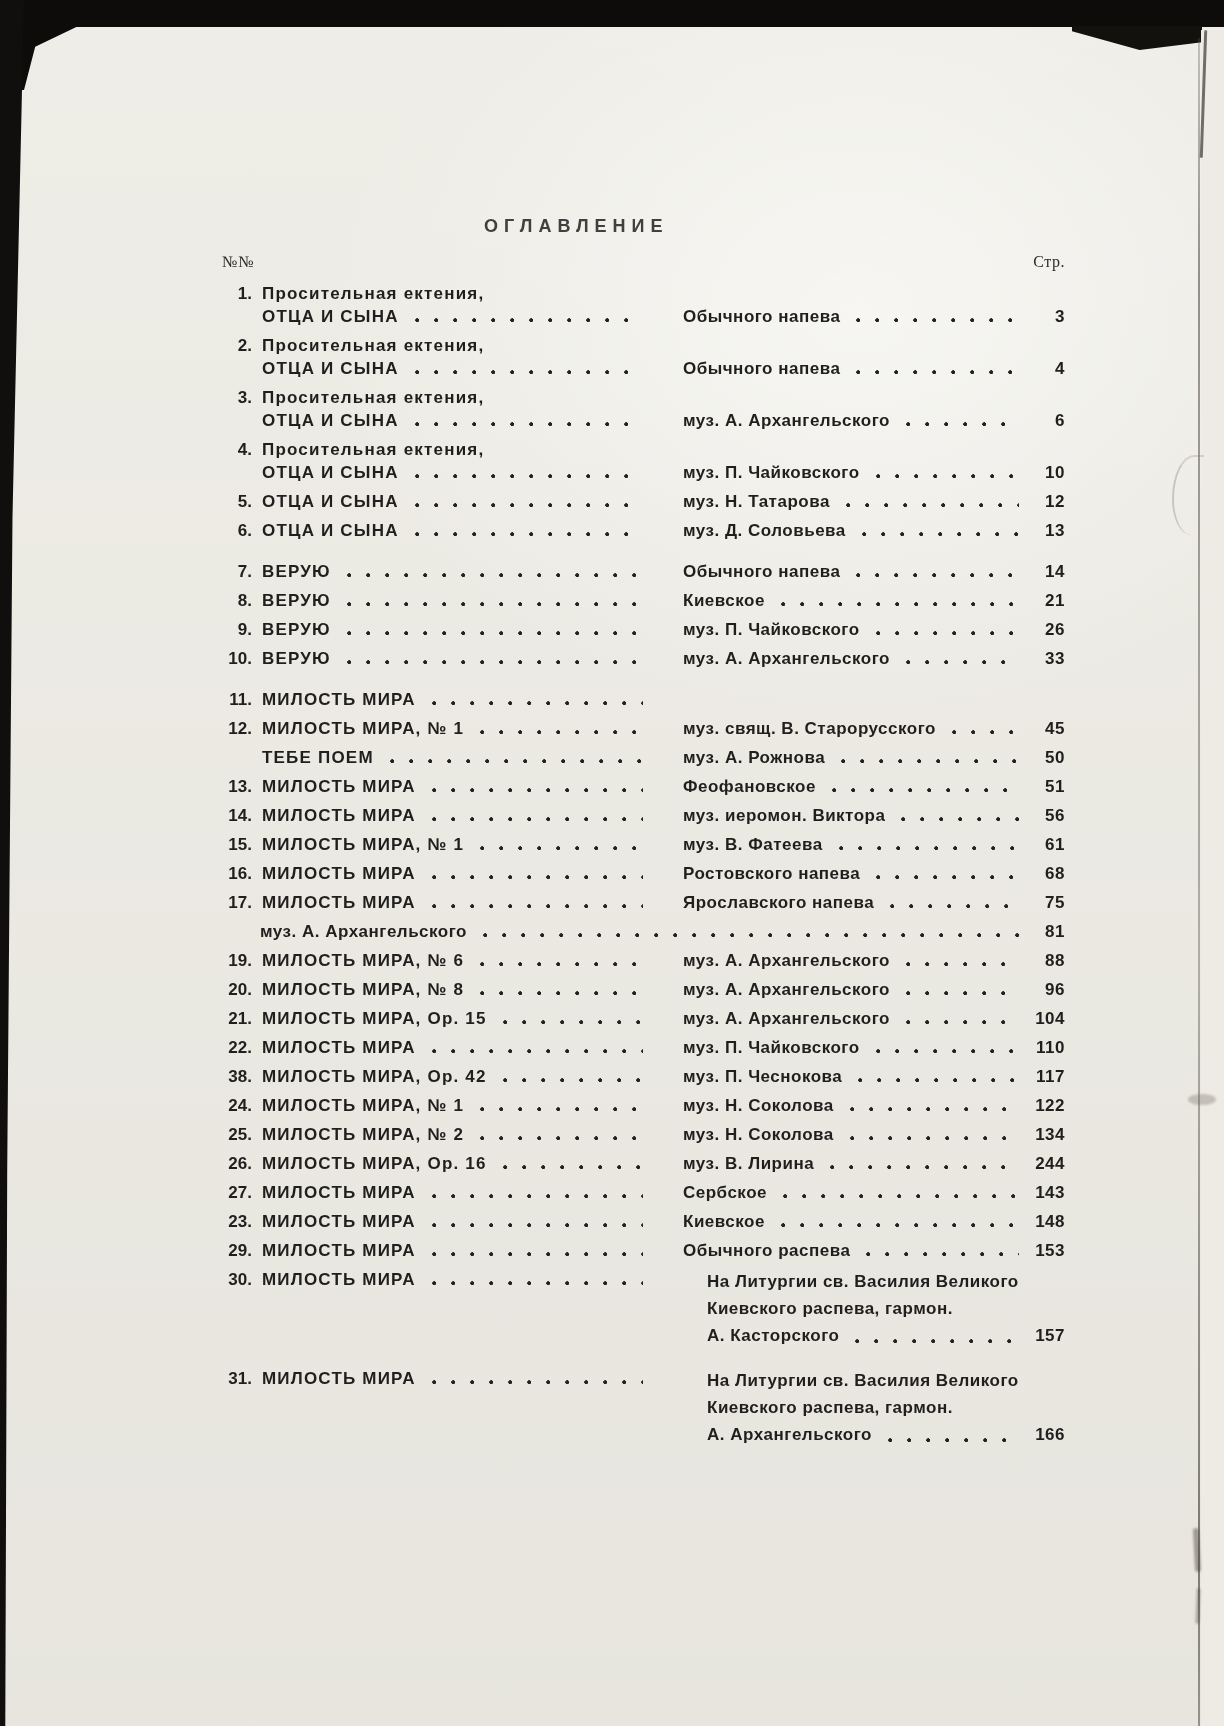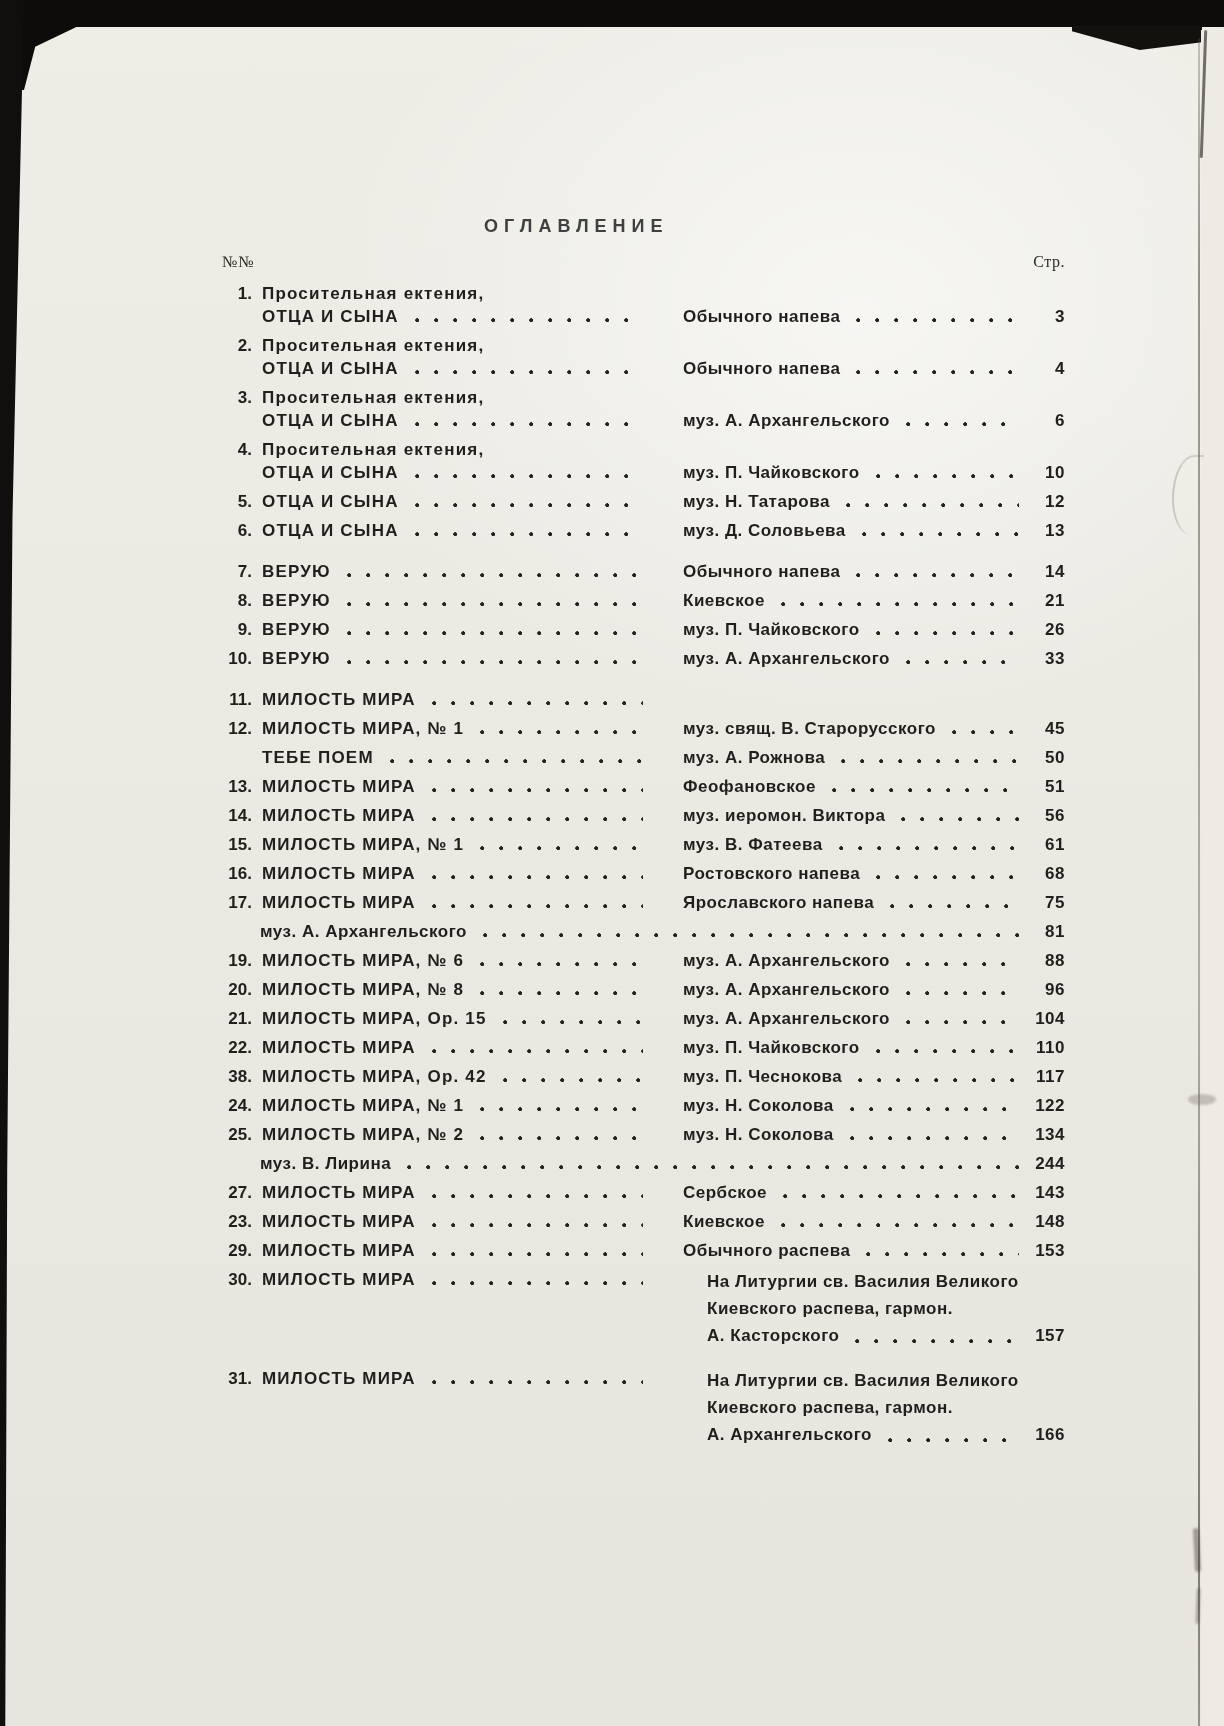--- a/index.html
+++ b/index.html
@@ -493,20 +493,27 @@
         </div>
         <div class="col-right">
           <div class="r-line">
             <span class="r-text">муз. Н. Соколова</span>
             <span class="leader"></span>
             <span class="page">134</span>
           </div>
         </div>
       </div>
       <div class="row">
+        <div class="col-left">
+          <div class="t-line">
+            <span class="num">26.</span>
+            <span class="t-text">МИЛОСТЬ МИРА, Ор. 16</span>
+            <span class="leader"></span>
+          </div>
+        </div>
         <div class="col-right">
           <div class="r-line">
             <span class="r-text">муз. В. Лирина</span>
             <span class="leader"></span>
             <span class="page">244</span>
           </div>
         </div>
       </div>
       <div class="row">
         <div class="col-left">

